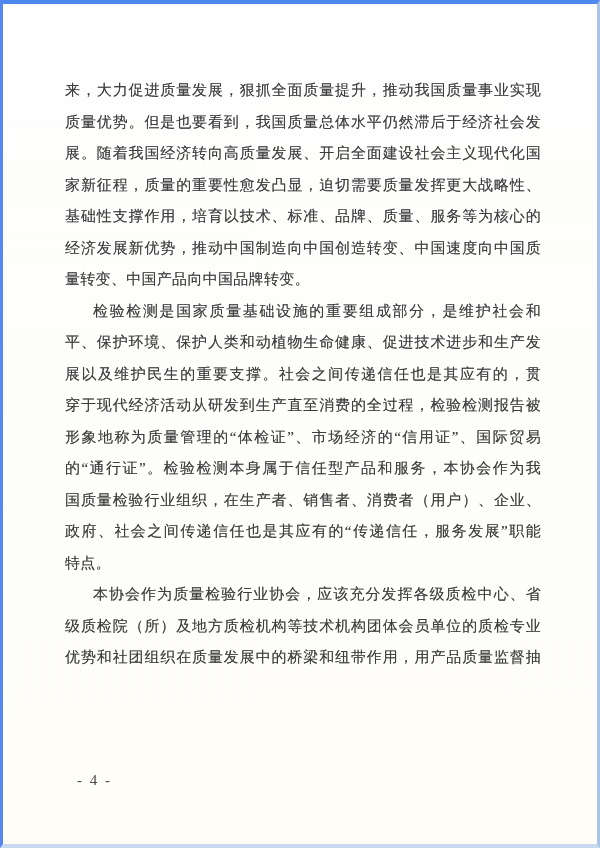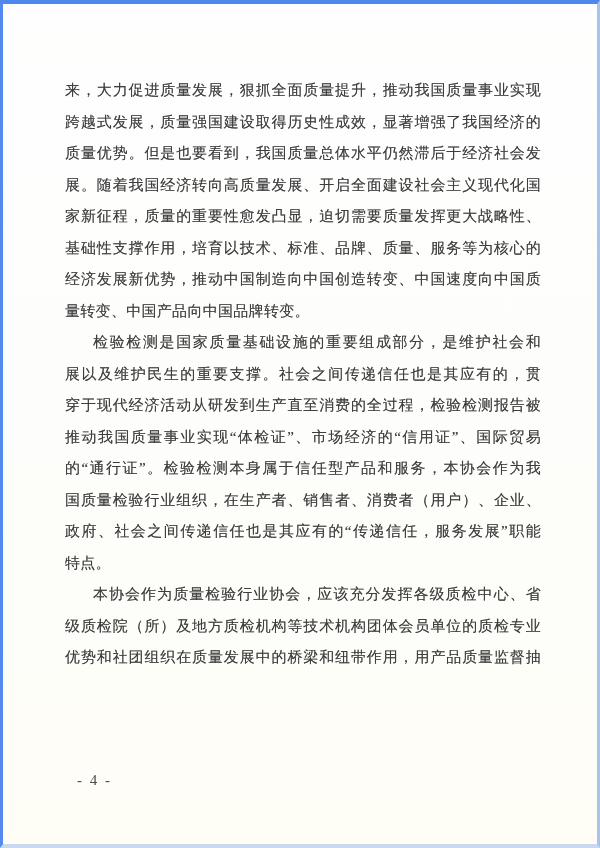--- a/index.html
+++ b/index.html
@@ -51,31 +51,31 @@
     color: #4a4a4a;
     font-family: "Liberation Serif", "DejaVu Serif", serif;
   }
 </style>
 </head>
 <body>
 
 <div class="page">
   <div class="text-area">
       <div class="line fill">来，大力促进质量发展，狠抓全面质量提升，推动我国质量事业实现</div>
-      <div class="line fill">跨越式发展，质量强国建设取得历史性成效，显著增强了我国经济的</div>
       <div class="line fill">质量优势。但是也要看到，我国质量总体水平仍然滞后于经济社会发</div>
       <div class="line fill">展。随着我国经济转向高质量发展、开启全面建设社会主义现代化国</div>
       <div class="line fill">家新征程，质量的重要性愈发凸显，迫切需要质量发挥更大战略性、</div>
       <div class="line fill">基础性支撑作用，培育以技术、标准、品牌、质量、服务等为核心的</div>
       <div class="line fill">经济发展新优势，推动中国制造向中国创造转变、中国速度向中国质</div>
       <div class="line">量转变、中国产品向中国品牌转变。</div>
       <div class="line fill indent">检验检测是国家质量基础设施的重要组成部分，是维护社会和</div>
+      <div class="line fill">平、保护环境、保护人类和动植物生命健康、促进技术进步和生产发</div>
       <div class="line fill">展以及维护民生的重要支撑。社会之间传递信任也是其应有的，贯</div>
       <div class="line fill">穿于现代经济活动从研发到生产直至消费的全过程，检验检测报告被</div>
-      <div class="line fill">推动我国质量事业实现“体检证”、市场经济的“信用证”、国际贸易</div>
+      <div class="line fill">形象地称为质量管理的“体检证”、市场经济的“信用证”、国际贸易</div>
       <div class="line fill">的“通行证”。检验检测本身属于信任型产品和服务，本协会作为我</div>
       <div class="line fill">国质量检验行业组织，在生产者、销售者、消费者（用户）、企业、</div>
       <div class="line fill">政府、社会之间传递信任也是其应有的“传递信任，服务发展”职能</div>
       <div class="line">特点。</div>
       <div class="line fill indent">本协会作为质量检验行业协会，应该充分发挥各级质检中心、省</div>
       <div class="line fill">级质检院（所）及地方质检机构等技术机构团体会员单位的质检专业</div>
       <div class="line fill">优势和社团组织在质量发展中的桥梁和纽带作用，用产品质量监督抽</div>
     </div>
   <div class="page-number">- 4 -</div>
 </div>

